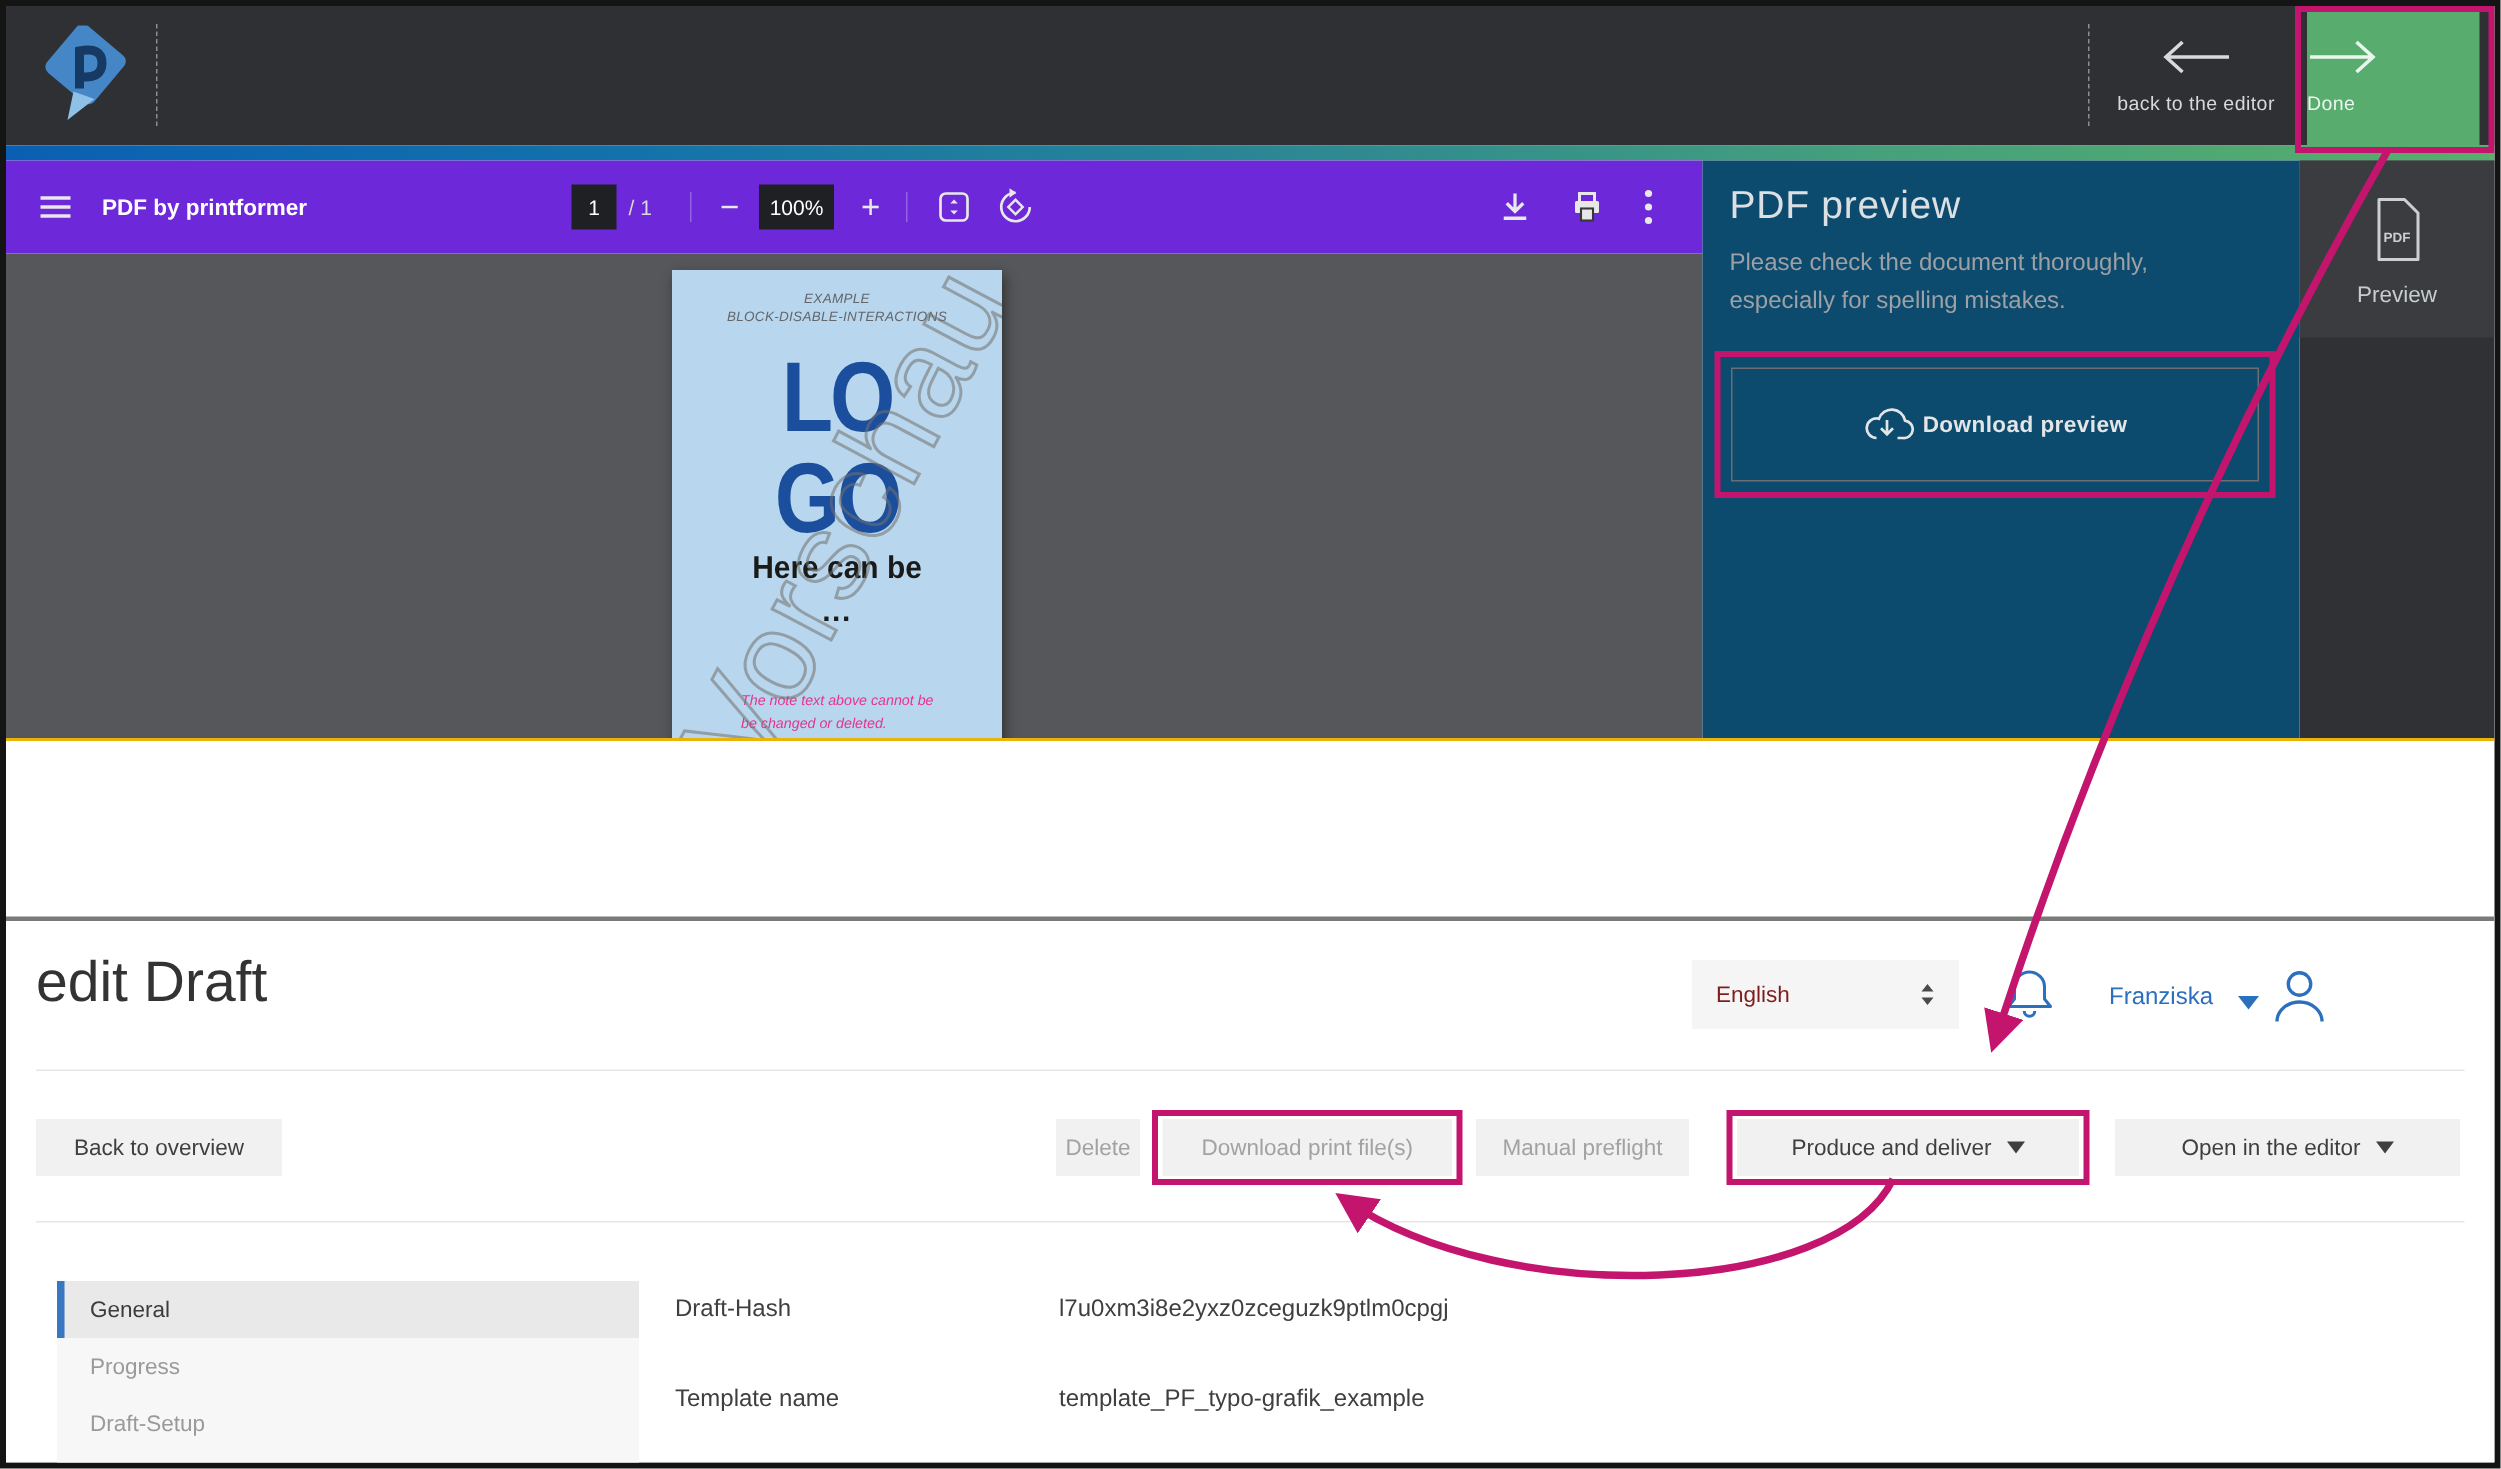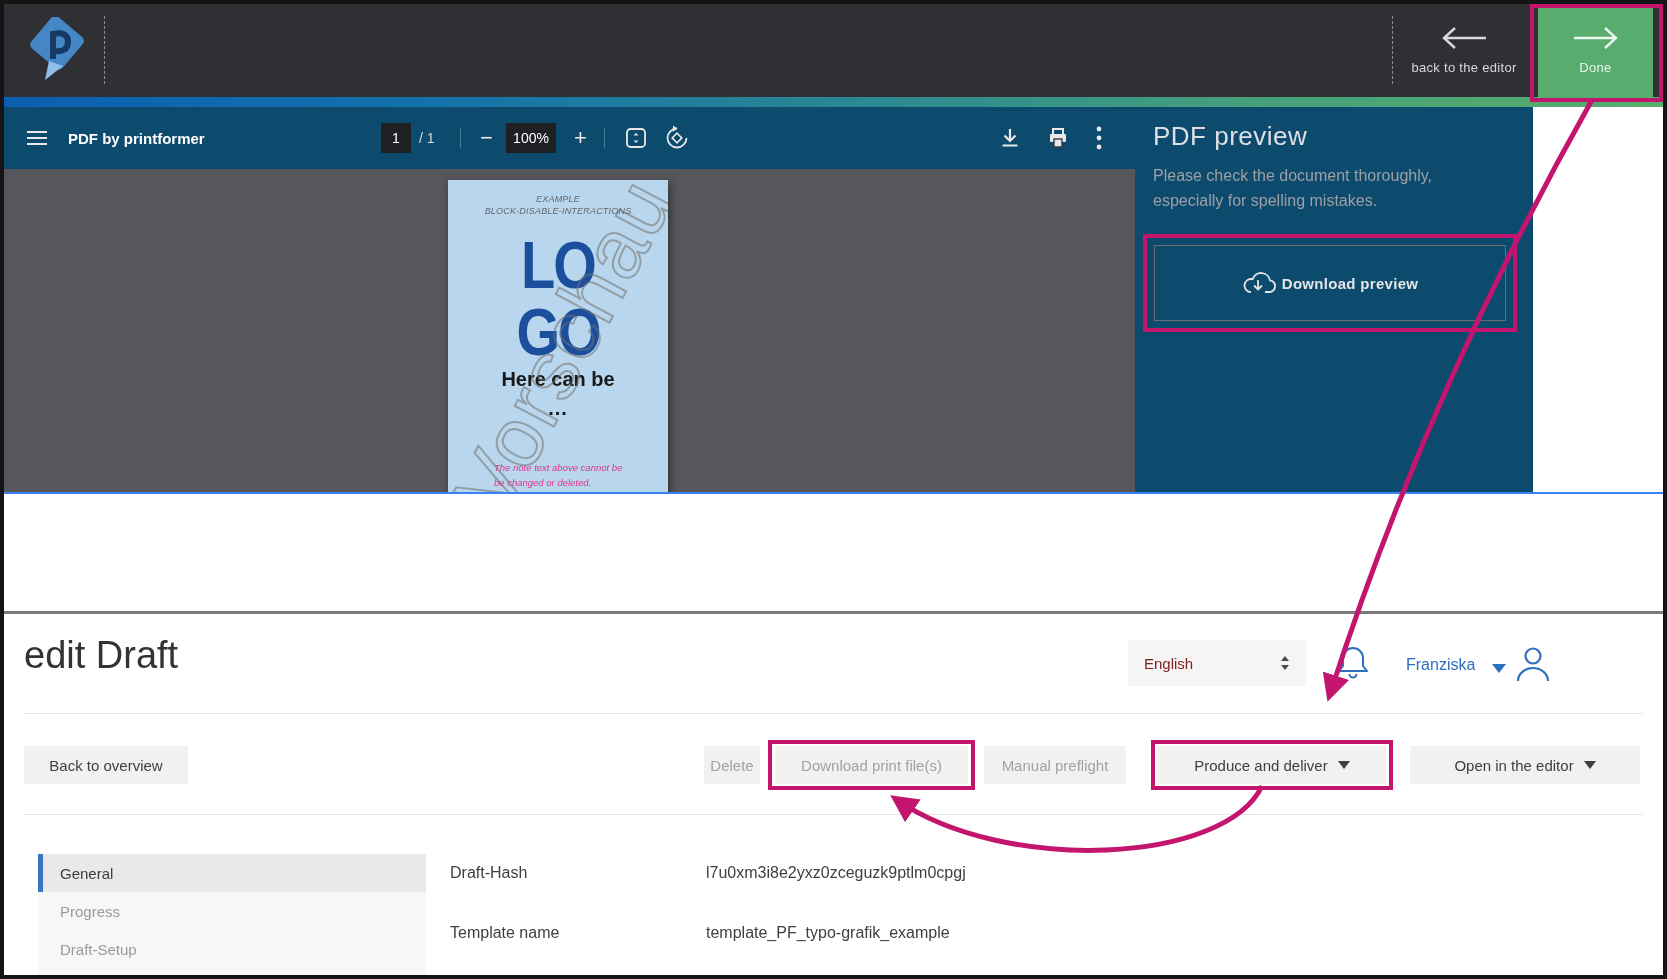--- a/index.html
+++ b/index.html
@@ -1,35 +1,35 @@
 <!DOCTYPE html>
 <html><head>
 <meta charset="utf-8">
 <style>
   * { margin:0; padding:0; box-sizing:border-box; }
   html,body { width:1667px; height:979px; }
   body { font-family:"Liberation Sans", sans-serif; background:#fff; }
   #app { position:relative; width:1667px; height:979px; border:4px solid #141414; background:#fff; overflow:hidden; }
 
   
-  .top-section { position:absolute; left:0; top:0; right:0; height:490px; border-bottom:2px solid #3b82f6; }
+  .top-section { position:absolute; left:0; top:0; right:0; height:490px; border-bottom:2px solid #eab308; }
   .appbar { position:absolute; left:0; top:0; right:0; height:93px; background:#2e3034; }
   .logo { position:absolute; left:24px; top:13px; width:58px; height:66px; }
   .vdash { position:absolute; top:12px; width:0; height:68px; border-left:1px dashed rgba(255,255,255,.45); }
   .backed { position:absolute; left:1392px; top:0; width:136px; height:93px; text-align:center; cursor:pointer; }
   .backed .arr { margin-top:22px; }
   .barlabel { display:block; margin-top:6px; font-size:13px; color:#d7d9db; letter-spacing:.3px; font-weight:300; }
-  .donebtn { position:absolute; left:1534px; right:10px; top:0; height:93px; background:#58ad6e; text-align:center; cursor:pointer; }
+  .donebtn { position:absolute; left:1534px; right:10px; top:0; height:93px; background:#58ad6e; text-align:left; cursor:pointer; }
   .donebtn .arr { margin-top:22px; }
   .donebtn .barlabel { color:#ebf6ee; }
   .gradientbar { position:absolute; left:0; top:93px; right:0; height:10px;
      background:linear-gradient(90deg,#0b5fb2 0%,#1372ab 25%,#2a8694 50%,#45a07c 75%,#58ae6b 100%); }
   .pdf-body { position:absolute; left:0; top:103px; right:0; bottom:0; display:flex; }
   .main-col { width:1131px; display:flex; flex-direction:column; }
-  .toolbar { position:relative; height:62px; background:#0c4a6e; flex:none; }
+  .toolbar { position:relative; height:62px; background:#6d28d9; flex:none; }
   .canvas { position:relative; flex:1; background:#55575a; overflow:hidden; }
   .ticon { position:absolute; top:0; height:62px; display:flex; align-items:center; color:#e8e8e8; cursor:pointer; }
   .tsep { position:absolute; top:21px; width:1px; height:20px; background:rgba(255,255,255,.28); }
   .tb-title { position:absolute; left:64px; top:0; height:62px; display:flex; align-items:center; font-size:15px; font-weight:bold; color:#fff; }
   .numbox { position:absolute; top:16px; height:30px; background:#1e2023; color:#fff; font-size:14px; display:flex; align-items:center; justify-content:center; }
   .pgtotal { position:absolute; left:415px; top:0; height:62px; display:flex; align-items:center; color:#d9d9d9; font-size:14px; }
   .zoomsign { font-size:22px; font-weight:300; }
 
   
   .page { position:absolute; left:444px; top:11px; width:220px; height:360px; background:#b8d7ee; box-shadow:2px 3px 8px rgba(0,0,0,.45); overflow:hidden; }
@@ -196,20 +196,29 @@
           <div class="dl-btn">
             <svg width="34" height="28" viewBox="0 0 34 28">
               <path d="M9 23 a6.5 6.5 0 1 1 1.6-12.8 A9 9 0 0 1 28 11.4 a5.6 5.6 0 0 1 -1.4 11.6 H23" stroke="#e3e5e7" stroke-width="1.8" fill="none"></path>
               <path d="M16 11 v9 M12 16.5 L16 20.5 L20 16.5" stroke="#e3e5e7" stroke-width="1.8" fill="none"></path>
             </svg>
             <span class="dl-label">Download preview</span>
           </div>
         </div>
       </div>
 
+      <div class="strip">
+        <div class="strip-top">
+          <svg width="38" height="44" viewBox="0 0 38 44">
+            <path d="M7 2 h17 l9 9 v31 h-26 z" stroke="#cdd0d3" stroke-width="2" fill="none" stroke-linejoin="round"></path>
+            <text x="19" y="30" font-size="9" font-weight="bold" fill="#cdd0d3" text-anchor="middle">PDF</text>
+          </svg>
+          <span class="strip-label">Preview</span>
+        </div>
+      </div>
     </div>
   </div>
 
   <div class="panel">
     <div class="pg-title">edit Draft</div>
 
     <div class="lang-select">
       <span>English</span>
       <svg class="updown" width="14" height="20" viewBox="0 0 14 20">
         <path d="M3 8 L7 3 L11 8 z" fill="#4a4a4a"></path>

